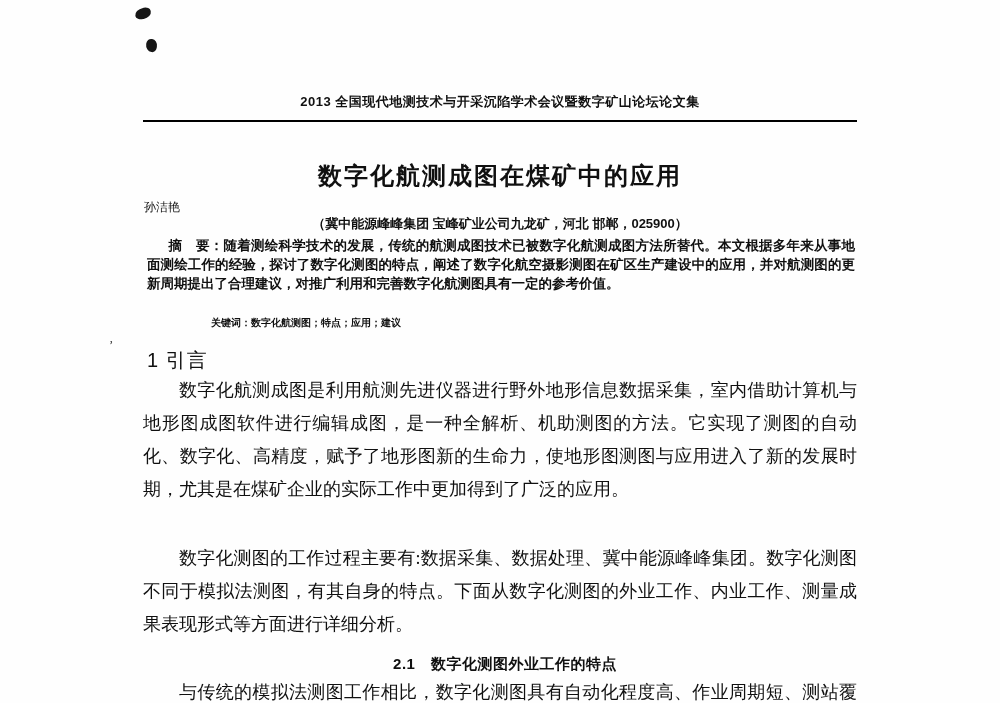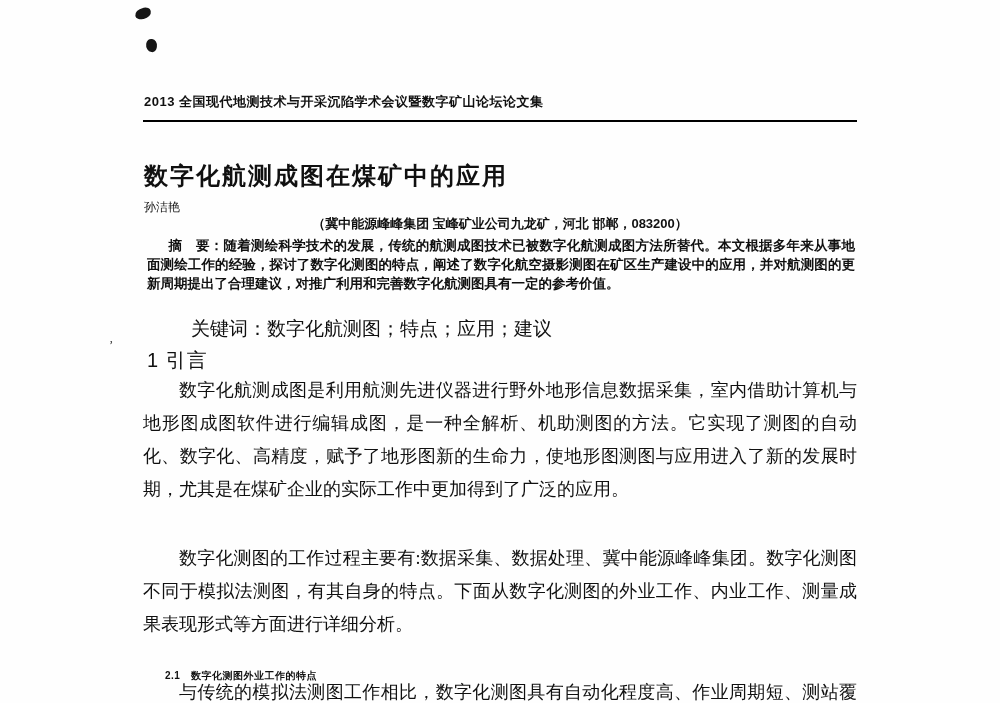--- a/index.html
+++ b/index.html
@@ -38,34 +38,36 @@
   .mark-left {
     position: absolute;
     left: 109px; top: 337px;
     font-size: 13px;
     color: #333;
     font-family: "Liberation Serif", serif;
   }
   .header {
     position: absolute;
     left: 144px; top: 93px; width: 712px;
+    text-align: center;
     font-family: "Liberation Sans", sans-serif;
     font-weight: bold;
     font-size: 13px;
     letter-spacing: 0.5px;
   }
   .rule {
     position: absolute;
     left: 143px; top: 120px; width: 714px; height: 2px;
     background: #000;
   }
   .title {
     position: absolute;
     left: 144px; top: 160px; width: 712px;
     margin: 0;
+    text-align: center;
     font-family: "Liberation Sans", sans-serif;
     font-weight: bold;
     font-size: 24px;
     letter-spacing: 2px;
   }
   .author {
     position: absolute;
     left: 144px; top: 199px; width: 712px;
     text-align: left;
     font-size: 12px;
@@ -84,24 +86,24 @@
     margin: 0;
     font-weight: bold;
     font-size: 13.5px;
     line-height: 19px;
     text-align: justify;
     text-indent: 1.6em;
   }
   .ab-label { font-weight: bold; font-family: Liberation Serif, serif; }
   .keywords {
     position: absolute;
-    left: 143px; top: 316px; width: 708px;
+    left: 163px; top: 316px; width: 708px;
     margin: 0;
-    font-weight: normal;
-    font-size: 19px;
+    font-weight: bold;
+    font-size: 10px;
     padding-left: 48px;
     box-sizing: border-box;
   }
   .h-sec {
     position: absolute;
     left: 147px; width: 708px;
     margin: 0;
     font-family: "Liberation Sans", sans-serif;
     font-weight: normal;
     font-size: 20px;
@@ -112,45 +114,46 @@
     left: 143px; width: 714px;
     margin: 0;
     font-size: 18px;
     line-height: 33px;
     text-align: justify;
     text-indent: 2em;
   }
   .h-sub {
     position: absolute;
     left: 147px; width: 708px;
-    margin: 18px;
+    margin: 4px;
     font-family: "Liberation Sans", sans-serif;
     font-weight: bold;
-    font-size: 10px;
+    font-size: 15px;
     letter-spacing: 0.5px;
+    text-align: center;
   }
 </style>
 </head>
 <body>
 
 <div class="page">
 
   <div class="artifact a1"></div>
   <div class="artifact a2"></div>
   <div class="mark-left">’</div>
 
   <div class="header">2013 全国现代地测技术与开采沉陷学术会议暨数字矿山论坛论文集</div>
 
   <div class="rule"></div>
 
   <h1 class="title">数字化航测成图在煤矿中的应用</h1>
 
   <div class="author">孙洁艳</div>
 
-  <div class="affiliation">（冀中能源峰峰集团 宝峰矿业公司九龙矿，河北 邯郸，083200）</div>
+  <div class="affiliation">（冀中能源峰峰集团 宝峰矿业公司九龙矿，河北 邯郸，025900）</div>
 
   <p class="abstract"><span class="ab-label">摘　要：</span><span>随着测绘科学技术的发展，传统的航测成图技术已被数字化航测成图方法所替代。本文根据多年来从事地面测绘工作的经验，探讨了数字化测图的特点，阐述了数字化航空摄影测图在矿区生产建设中的应用，并对航测图的更新周期提出了合理建议，对推广利用和完善数字化航测图具有一定的参考价值。</span></p>
 
   <p class="keywords"><span class="kw-label">关键词：</span><span>数字化航测图；特点；应用；建议</span></p>
 
   <h2 class="h-sec" style="top:347px">1 引言</h2>
 
   <p class="body-para" style="top:374px">数字化航测成图是利用航测先进仪器进行野外地形信息数据采集，室内借助计算机与地形图成图软件进行编辑成图，是一种全解析、机助测图的方法。它实现了测图的自动化、数字化、高精度，赋予了地形图新的生命力，使地形图测图与应用进入了新的发展时期，尤其是在煤矿企业的实际工作中更加得到了广泛的应用。</p>
 
 

